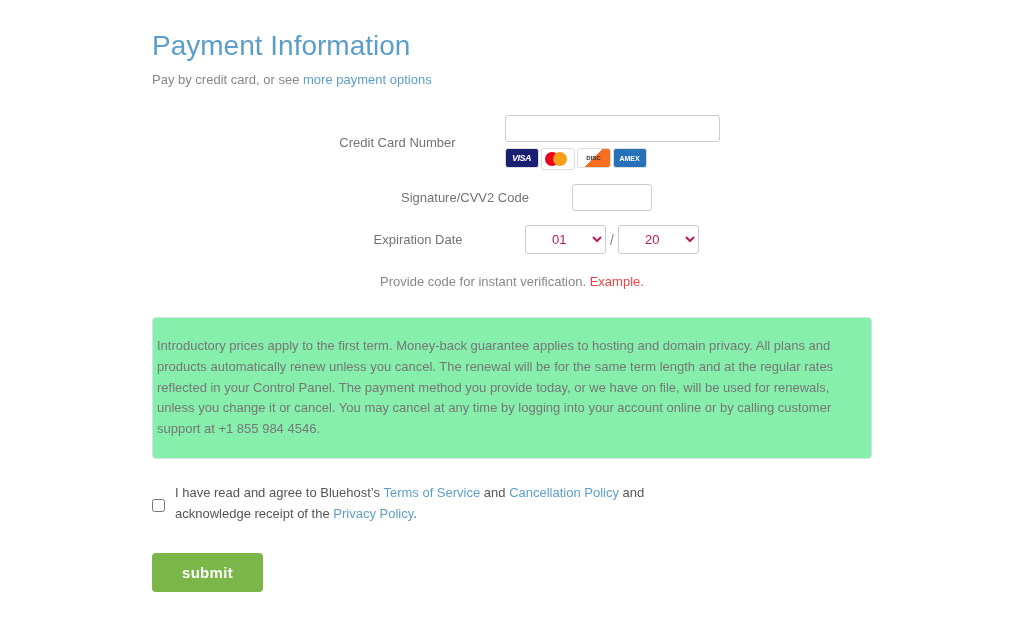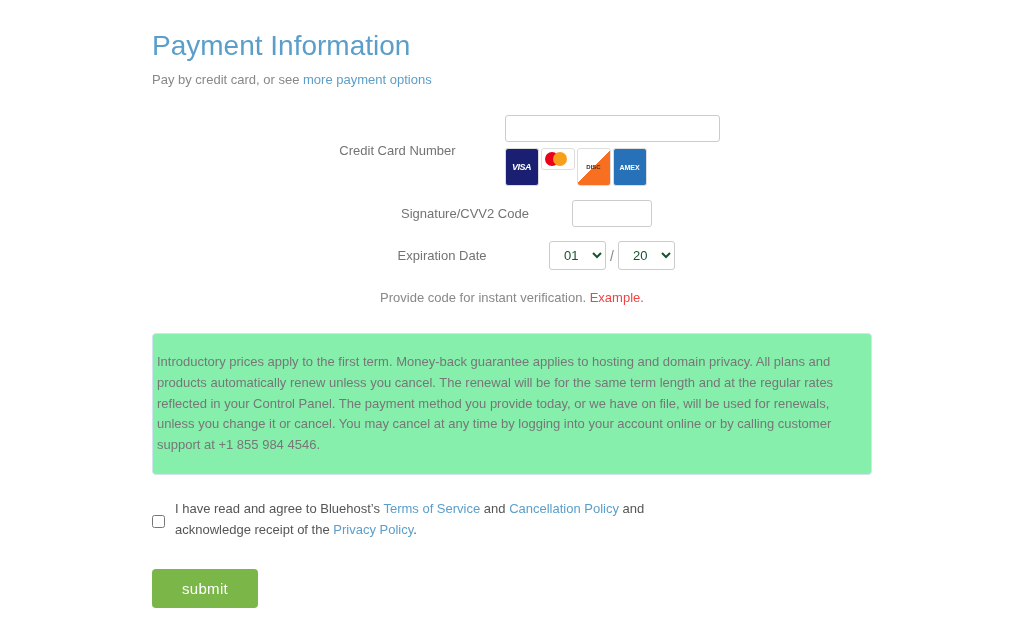--- a/index.html
+++ b/index.html
@@ -65,21 +65,21 @@
     .cvv-input {
       width: 80px;
     }
     .card-icons {
       display: flex;
       gap: 2px;
       margin-top: 2px;
     }
     .card-icon {
       width: 34px;
-      height: 38px;
+      height: 20px;
       border-radius: 3px;
       border: 1px solid #ddd;
       display: flex;
       align-items: center;
       justify-content: center;
       font-size: 7px;
       font-weight: bold;
     }
     .card-visa {
       background: #1a1f71;
@@ -108,23 +108,23 @@
     }
 
     .expiration-selects {
       display: flex;
       align-items: center;
       gap: 4px;
     }
     select {
       border: 1px solid #ccc;
       border-radius: 3px;
-      padding: 5px 10px;
-      font-size: 13px;
-      color: #14532d;
+      padding: 5px 22px;
+      font-size: 13px;
+      color: #be185d;
       background: #fff;
       cursor: pointer;
       outline: none;
     }
     .slash {
       color: #888;
       font-size: 14px;
     }
 
     .verification-note {
@@ -168,21 +168,21 @@
     }
 
     .submit-btn {
       background: #7ab648;
       color: #fff;
       border: none;
       border-radius: 4px;
       padding: 11px 30px;
       font-size: 15px;
       cursor: pointer;
-      font-weight: 400;
+      font-weight: 700;
       letter-spacing: 0.3px;
     }
   </style>
 </head>
 <body>
 
 <div class="page-container">
 
   <h1 class="page-title">Payment Information</h1>
 

